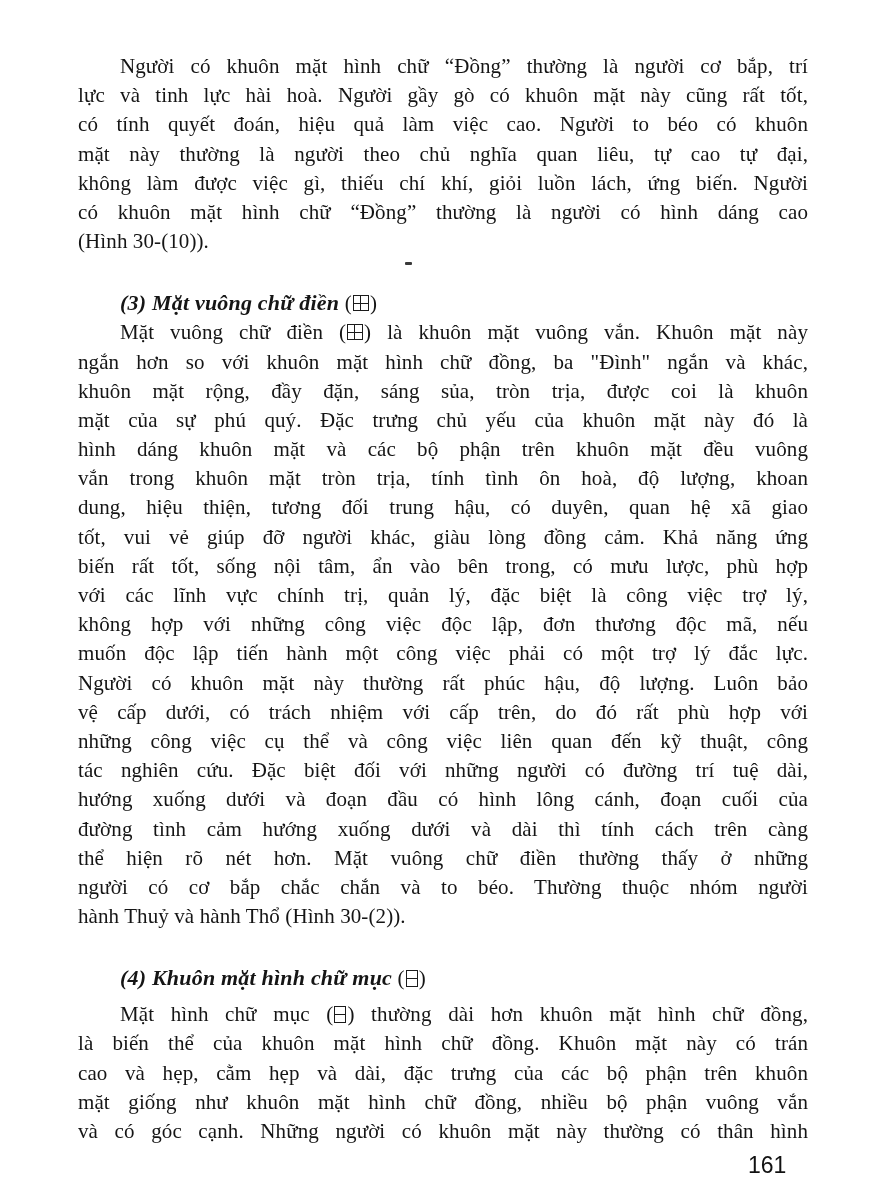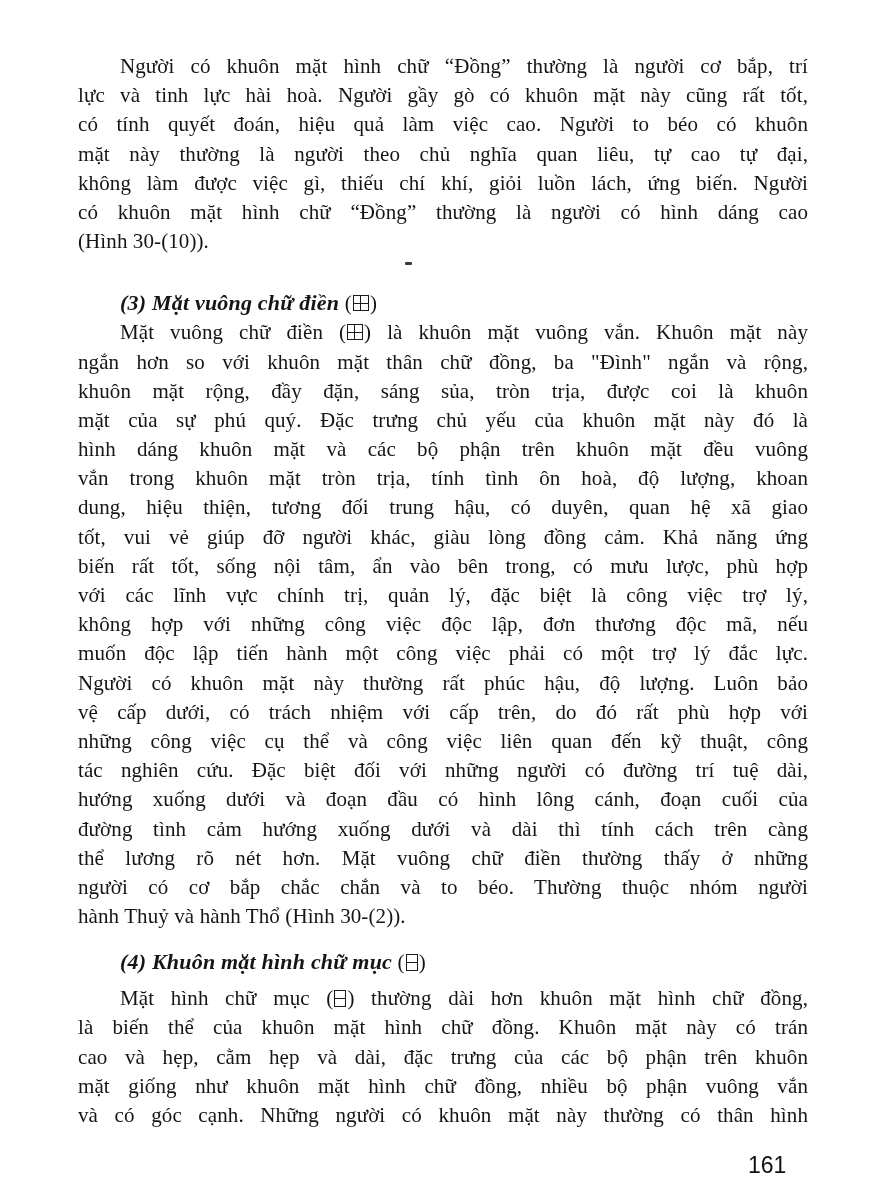--- a/index.html
+++ b/index.html
@@ -36,21 +36,21 @@
     font-weight: bold;
     font-style: italic;
     font-size: 22px;
     line-height: 30px;
     height: 30px;
     padding-left: 42px;
     letter-spacing: 0.2px;
   }
   .heading .heading-suffix { font-style: normal; font-weight: normal; font-size: 21px; }
   .h3 { margin-top: 32px; }
-  .h4 { margin-top: 16px; margin-bottom: 7px; }
+  .h4 { margin-top: 32px; margin-bottom: 7px; }
 
   
   .cjk {
     display: inline-block;
     position: relative;
     border: 1.6px solid #1b1b1b;
     box-sizing: border-box;
     vertical-align: -1px;
     margin: 0 1px;
   }
@@ -95,38 +95,38 @@
   <div class="text-block">
       <div class="line indent">Người có khuôn mặt hình chữ “Đồng” thường là người cơ bắp, trí</div>
       <div class="line">lực và tinh lực hài hoà. Người gầy gò có khuôn mặt này cũng rất tốt,</div>
       <div class="line">có tính quyết đoán, hiệu quả làm việc cao. Người to béo có khuôn</div>
       <div class="line">mặt này thường là người theo chủ nghĩa quan liêu, tự cao tự đại,</div>
       <div class="line">không làm được việc gì, thiếu chí khí, giỏi luồn lách, ứng biến. Người</div>
       <div class="line">có khuôn mặt hình chữ “Đồng” thường là người có hình dáng cao</div>
       <div class="line last">(Hình 30-(10)).</div>
       <div class="heading h3"><span>(3) Mặt vuông chữ điền</span><span class="heading-suffix"> (<span class="cjk cjk-dien"></span>)</span></div>
       <div class="line indent">Mặt vuông chữ điền (<span class="cjk cjk-dien"></span>) là khuôn mặt vuông vắn. Khuôn mặt này</div>
-      <div class="line">ngắn hơn so với khuôn mặt thân chữ đồng, ba "Đình" ngắn và rộng,</div>
+      <div class="line">ngắn hơn so với khuôn mặt hình chữ đồng, ba "Đình" ngắn và khác,</div>
       <div class="line">khuôn mặt rộng, đầy đặn, sáng sủa, tròn trịa, được coi là khuôn</div>
       <div class="line">mặt của sự phú quý. Đặc trưng chủ yếu của khuôn mặt này đó là</div>
       <div class="line">hình dáng khuôn mặt và các bộ phận trên khuôn mặt đều vuông</div>
       <div class="line">vắn trong khuôn mặt tròn trịa, tính tình ôn hoà, độ lượng, khoan</div>
       <div class="line">dung, hiệu thiện, tương đối trung hậu, có duyên, quan hệ xã giao</div>
       <div class="line">tốt, vui vẻ giúp đỡ người khác, giàu lòng đồng cảm. Khả năng ứng</div>
       <div class="line">biến rất tốt, sống nội tâm, ẩn vào bên trong, có mưu lược, phù hợp</div>
       <div class="line">với các lĩnh vực chính trị, quản lý, đặc biệt là công việc trợ lý,</div>
       <div class="line">không hợp với những công việc độc lập, đơn thương độc mã, nếu</div>
       <div class="line">muốn độc lập tiến hành một công việc phải có một trợ lý đắc lực.</div>
       <div class="line">Người có khuôn mặt này thường rất phúc hậu, độ lượng. Luôn bảo</div>
       <div class="line">vệ cấp dưới, có trách nhiệm với cấp trên, do đó rất phù hợp với</div>
       <div class="line">những công việc cụ thể và công việc liên quan đến kỹ thuật, công</div>
       <div class="line">tác nghiên cứu. Đặc biệt đối với những người có đường trí tuệ dài,</div>
       <div class="line">hướng xuống dưới và đoạn đầu có hình lông cánh, đoạn cuối của</div>
       <div class="line">đường tình cảm hướng xuống dưới và dài thì tính cách trên càng</div>
-      <div class="line">thể lương rõ nét hơn. Mặt vuông chữ điền thường thấy ở những</div>
+      <div class="line">thể hiện rõ nét hơn. Mặt vuông chữ điền thường thấy ở những</div>
       <div class="line">người có cơ bắp chắc chắn và to béo. Thường thuộc nhóm người</div>
       <div class="line last">hành Thuỷ và hành Thổ (Hình 30-(2)).</div>
       <div class="heading h4"><span>(4) Khuôn mặt hình chữ mục</span><span class="heading-suffix"> (<span class="cjk cjk-muc"></span>)</span></div>
       <div class="line indent">Mặt hình chữ mục (<span class="cjk cjk-muc"></span>) thường dài hơn khuôn mặt hình chữ đồng,</div>
       <div class="line">là biến thể của khuôn mặt hình chữ đồng. Khuôn mặt này có trán</div>
       <div class="line">cao và hẹp, cằm hẹp và dài, đặc trưng của các bộ phận trên khuôn</div>
       <div class="line">mặt giống như khuôn mặt hình chữ đồng, nhiều bộ phận vuông vắn</div>
       <div class="line">và có góc cạnh. Những người có khuôn mặt này thường có thân hình</div>
     </div>
   <div class="scan-artifact"></div>

